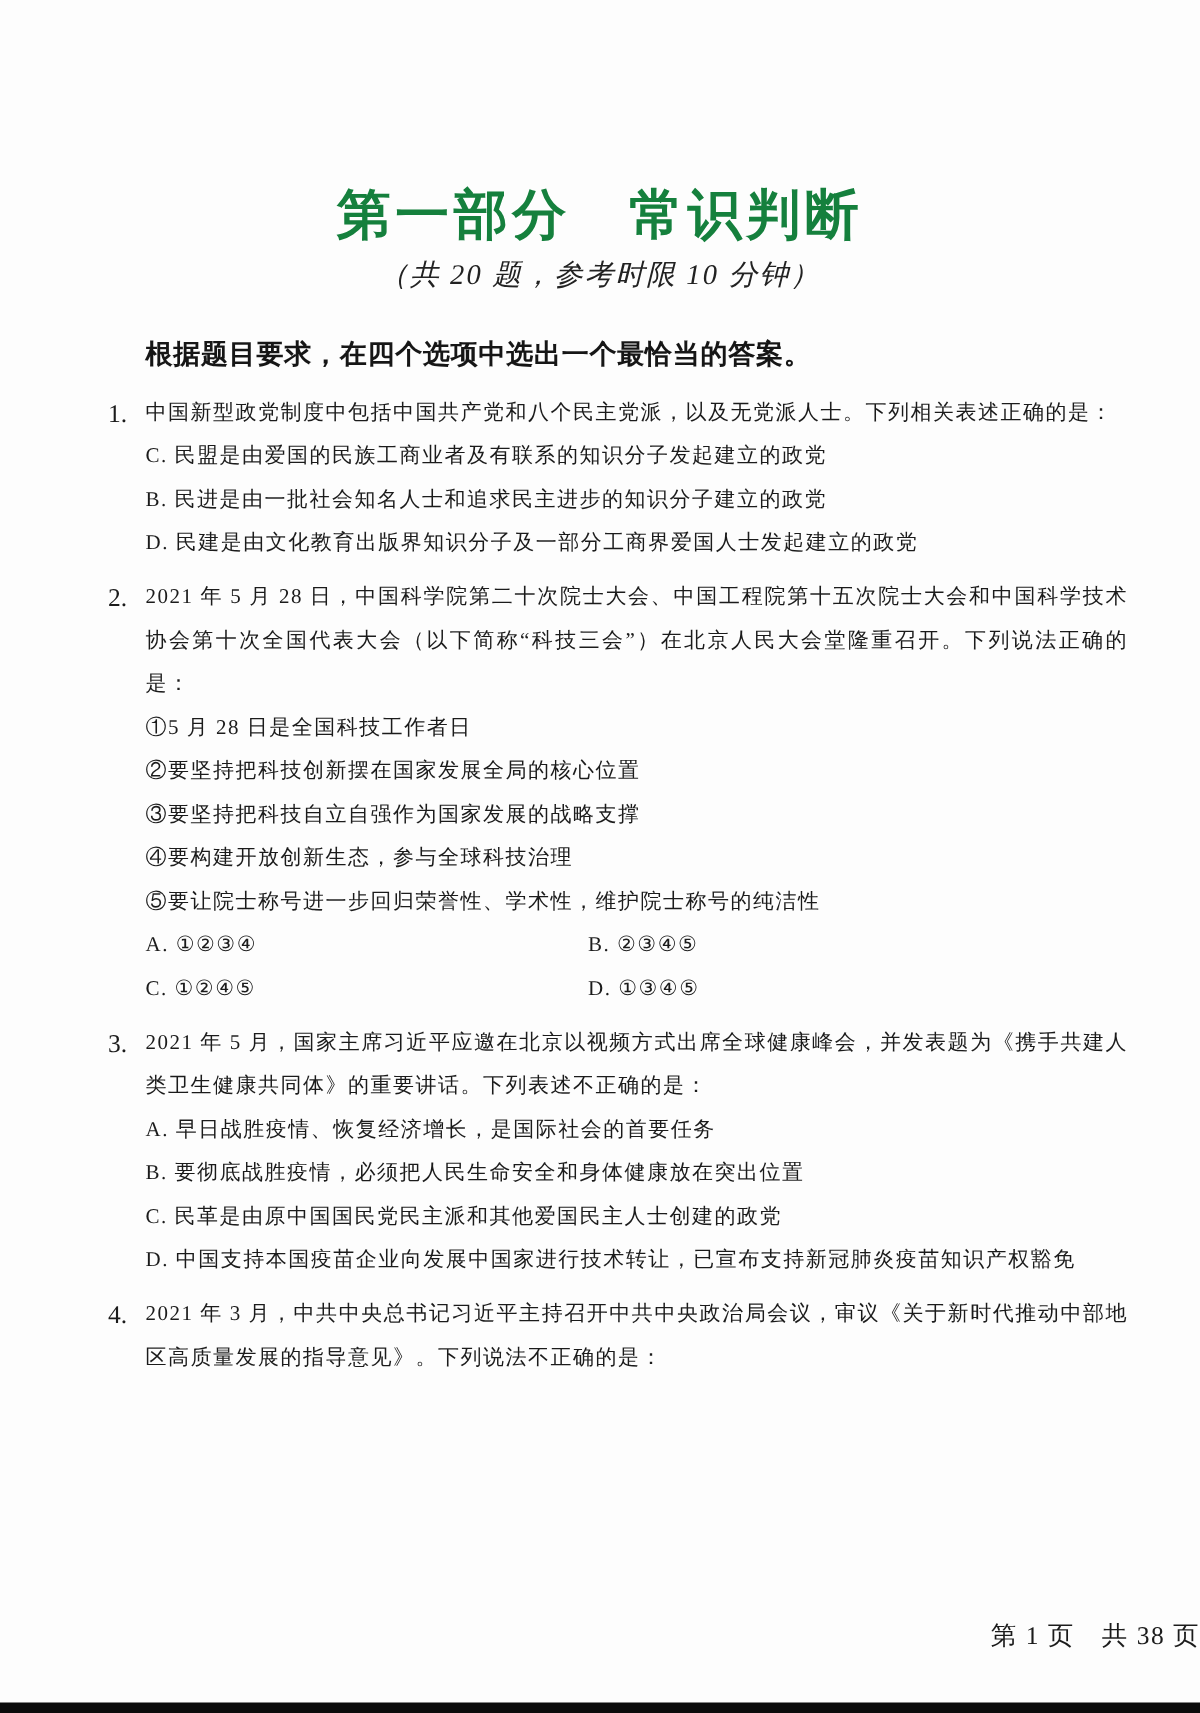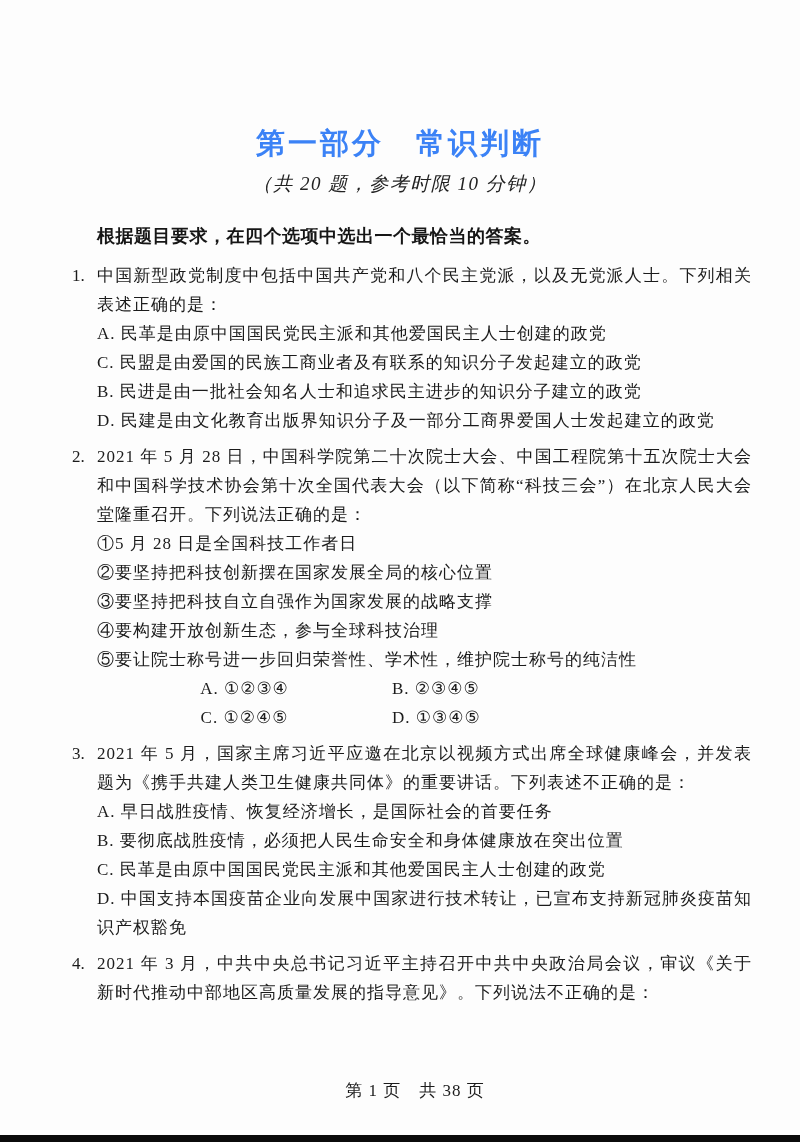--- a/index.html
+++ b/index.html
@@ -18,24 +18,24 @@
     font-family: "Liberation Serif", "DejaVu Serif", serif;
   }
   .page-header {
     padding-top: 126px;
     text-align: center;
   }
   .title {
     margin: 0;
     font-family: "Liberation Sans", "DejaVu Sans", sans-serif;
     font-weight: 700;
-    font-size: 29px;
+    font-size: 36px;
     line-height: 34px;
     letter-spacing: 3px;
-    color: #3b82f6;
+    color: #15803d;
   }
   .subtitle {
     margin-top: 12px;
     font-style: italic;
     font-size: 19px;
     line-height: 24px;
     letter-spacing: 1.5px;
     color: #222222;
   }
   .content {
@@ -62,41 +62,41 @@
   }
   .qnum {
     position: absolute;
     left: -25px;
     top: 0;
     font-size: 17px;
     line-height: 29px;
   }
   .qline {
     margin: 0;
-    font-size: 17px;
+    font-size: 14px;
     line-height: 29px;
     letter-spacing: 1px;
     text-align: justify;
   }
   .option-row {
     display: flex;
   }
   .option-cell {
-    text-align: center;
+    text-align: left;
   }
   .option-cell:first-child {
     width: 295px;
     flex: none;
   }
   .page-footer {
     position: absolute;
     left: 0;
     right: 0;
     bottom: 40px;
-    text-align: center;
+    text-align: right;
     font-size: 17px;
     letter-spacing: 1px;
     color: #1b1b1b;
     padding-left: 30px;
   }
   .scan-edge {
     position: absolute;
     left: 0;
     right: 0;
     bottom: 0;
@@ -114,21 +114,20 @@
     <div class="subtitle">（共 20 题，参考时限 10 分钟）</div>
   </header>
 
   <div class="content">
     <p class="instruction">根据题目要求，在四个选项中选出一个最恰当的答案。</p>
     <div class="questions">
         <div class="question">
           <span class="qnum">1.</span>
           <div class="qbody">
             <p class="qline stem">中国新型政党制度中包括中国共产党和八个民主党派，以及无党派人士。下列相关表述正确的是：</p>
-            <p class="qline option">A. 民革是由原中国国民党民主派和其他爱国民主人士创建的政党</p>
             <p class="qline option">C. 民盟是由爱国的民族工商业者及有联系的知识分子发起建立的政党</p>
             <p class="qline option">B. 民进是由一批社会知名人士和追求民主进步的知识分子建立的政党</p>
             <p class="qline option">D. 民建是由文化教育出版界知识分子及一部分工商界爱国人士发起建立的政党</p>
           </div>
         </div>
         <div class="question">
           <span class="qnum">2.</span>
           <div class="qbody">
             <p class="qline stem">2021 年 5 月 28 日，中国科学院第二十次院士大会、中国工程院第十五次院士大会和中国科学技术协会第十次全国代表大会（以下简称“科技三会”）在北京人民大会堂隆重召开。下列说法正确的是：</p>
             <p class="qline">①5 月 28 日是全国科技工作者日</p>

